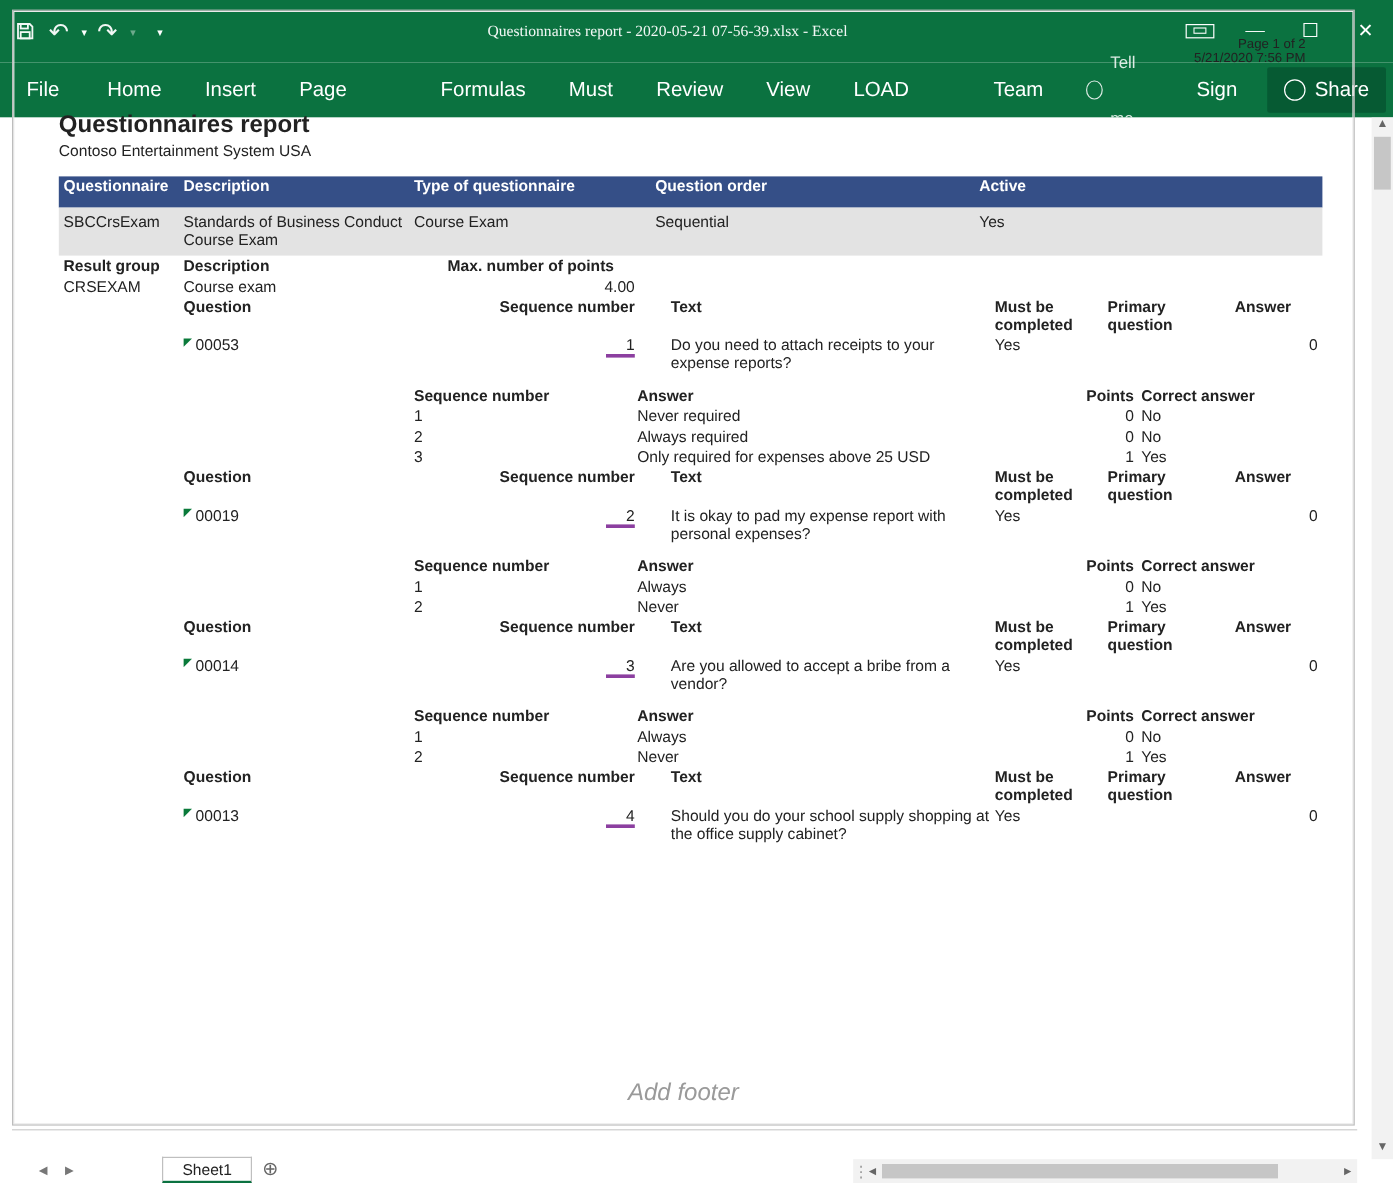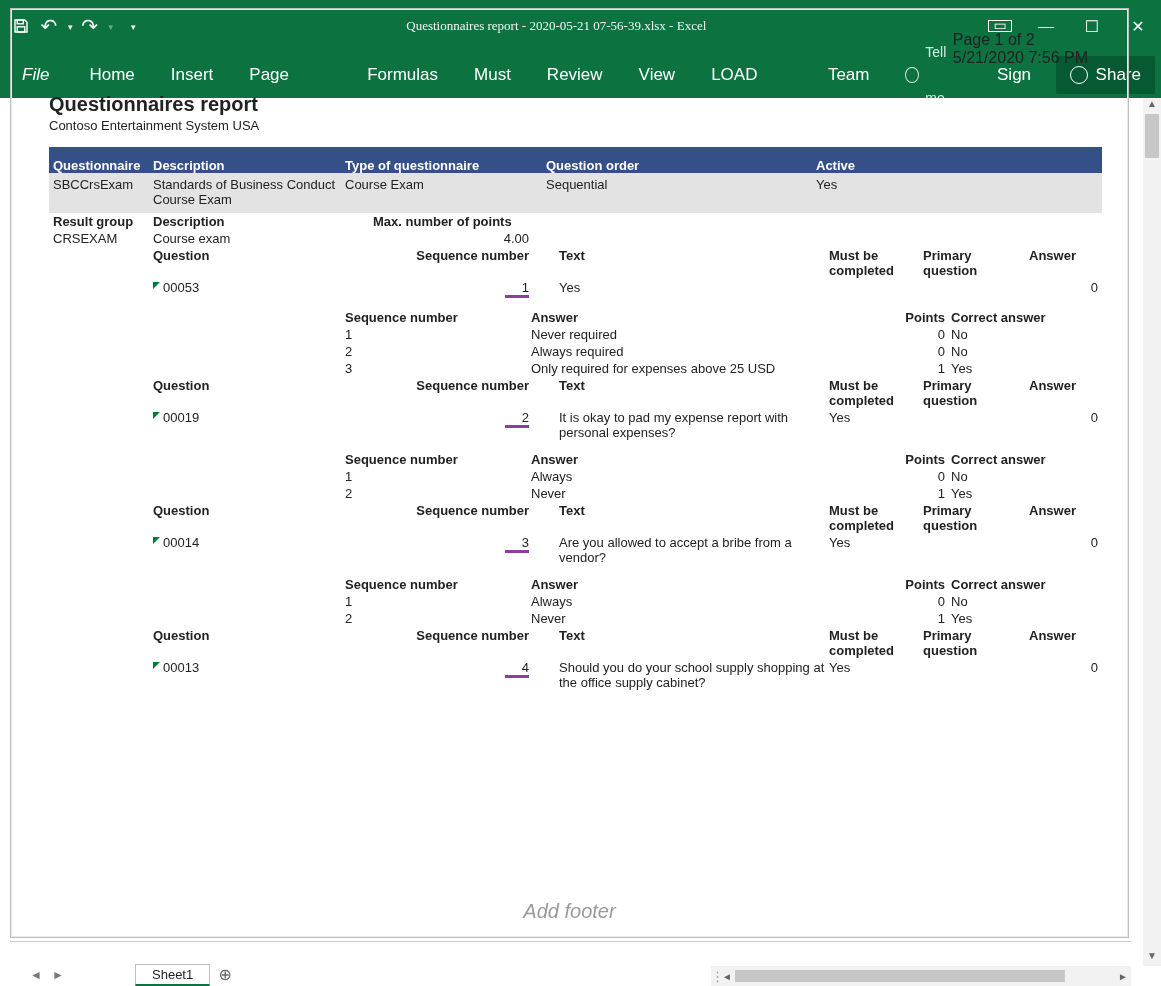--- a/index.html
+++ b/index.html
@@ -12,37 +12,37 @@
   .caret::after{content:"▾";font-size:9px;margin-left:2px;}
   .titlebar .title{flex:1;text-align:center;font-size:13px;opacity:.95;}
   .winbtns{display:flex;gap:0;}
   .winbtns .wbtn{width:46px;height:36px;display:flex;align-items:center;justify-content:center;font-size:16px;color:#fff;}
   .winbtns .wbtn.ribbon-opt::before{content:"▭";font-size:14px;border:1px solid #fff;padding:0 4px;line-height:10px;}
   .winbtns .min::before{content:"—";}
   .winbtns .max::before{content:"☐";}
   .winbtns .close::before{content:"✕";}
   .ribbon{background:#0b7240;height:46px;display:flex;align-items:center;color:#fff;font-size:17px;}
   .ribbon .tab{padding:0 18px;height:46px;line-height:46px;cursor:default;}
-  .ribbon .file{padding-left:22px;padding-right:22px;font-style:italic;}
+  .ribbon .file{padding-left:22px;padding-right:22px;}
   .ribbon .spacer{flex:1;}
   .ribbon .tellme{font-size:14px;opacity:.85;display:flex;align-items:center;gap:6px;}
   .ribbon .tellme::before{content:"";width:14px;height:14px;border:1.5px solid #fff;border-radius:50%;display:inline-block;position:relative;}
   .ribbon .signin{font-size:17px;padding:0 10px;}
   .ribbon .share{background:#065a33;height:38px;margin:4px 6px 4px 4px;padding:0 14px;display:flex;align-items:center;gap:8px;border-radius:2px;}
   .ribbon .share::before{content:"";width:16px;height:16px;border:1.6px solid #fff;border-radius:50%;display:inline-block;}
   .scrollbar-v{position:absolute;top:98px;right:0;bottom:20px;width:18px;background:#f2f2f2;}
   .scrollbar-v .up,.scrollbar-v .down{height:16px;text-align:center;font-size:10px;color:#666;}
   .scrollbar-v .track{position:absolute;top:16px;bottom:16px;left:0;right:0;}
   .scrollbar-v .thumb{position:absolute;top:0;height:44px;left:2px;right:2px;background:#c6c6c6;}
   .scrollbar-v .down{position:absolute;bottom:0;left:0;right:0;}
   .page{position:absolute;top:8px;left:10px;right:32px;bottom:48px;border:1px solid #bdbdbd;box-shadow:0 0 0 1px #eaeaea inset;padding:26px 26px 8px 38px;box-sizing:border-box;overflow:hidden;}
-  .page .topright{position:absolute;top:22px;right:40px;font-size:16px;}
+  .page .topright{position:absolute;top:22px;right:40px;text-align:right;font-size:11px;}
   .rpt-title{font-size:20px;font-weight:700;margin-top:58px;}
   .rpt-sub{font-size:13px;margin-top:2px;margin-bottom:14px;}
-  .hdrrow{display:flex;background:#354f87;color:#fff;font-weight:600;font-size:13px;height:26px;align-items:flex-end;}
+  .hdrrow{display:flex;background:#354f87;color:#fff;font-weight:600;font-size:13px;height:26px;align-items:flex-start;}
   .col-q{width:100px;padding-left:4px;}
   .col-desc{width:192px;}
   .col-type{width:160px;}
   .col-order{width:270px;margin-left:41px;}
   .col-active{width:80px;}
   .inforow{display:flex;background:#e3e3e3;font-size:13px;padding:4px 0 6px 0;}
   .inforow .col-q{padding-left:4px;}
   .lbl{font-weight:700;}
   .row{display:flex;font-size:13px;padding:1px 0;}
   .c1{width:100px;padding-left:4px;}
@@ -166,20 +166,21 @@
         <div class="c7">Must be completed</div>
         <div class="c8">Primary question</div>
         <div class="c9" style="text-align:left">Answer</div>
       </div>
       <div class="row">
         <div class="c1"></div>
         <div class="c2"><span class="greenmark">00053</span></div>
         <div class="c3"></div>
         <div class="c4"><span class="underline">1</span></div>
         <div class="c5"></div>
+        <div class="c6">Do you need to attach receipts to your expense reports?</div>
         <div class="c7">Yes</div>
         <div class="c8"></div>
         <div class="c9">0</div>
       </div>
       <div style="height: 10px;"></div>
       <div class="row qhdr">
         <div class="c1"></div>
         <div class="c2"></div>
         <div class="pts" style="text-align:left;width:156px">Sequence number</div>
         <div class="c5"></div>

